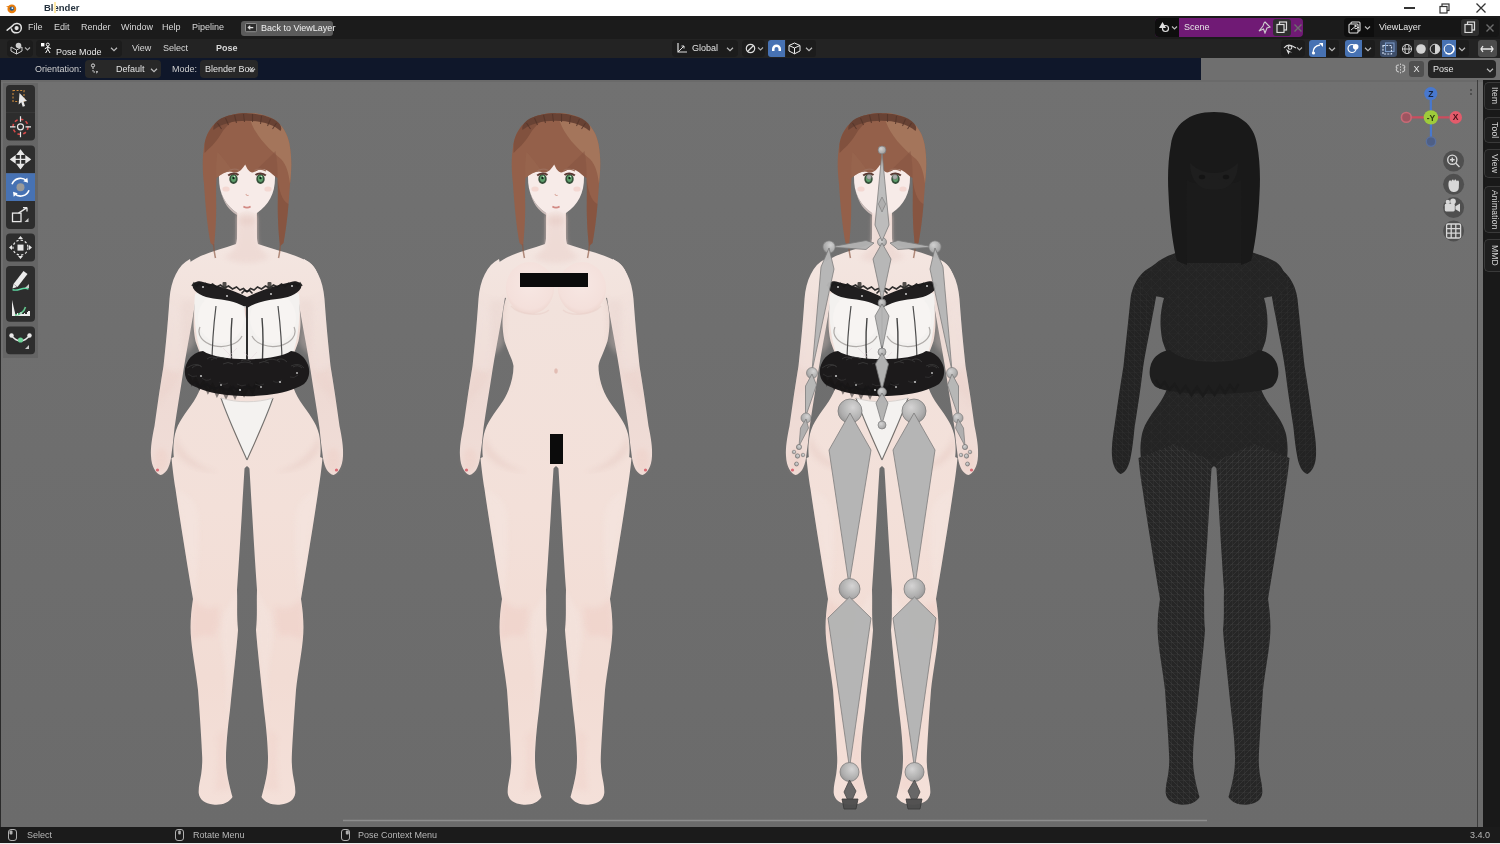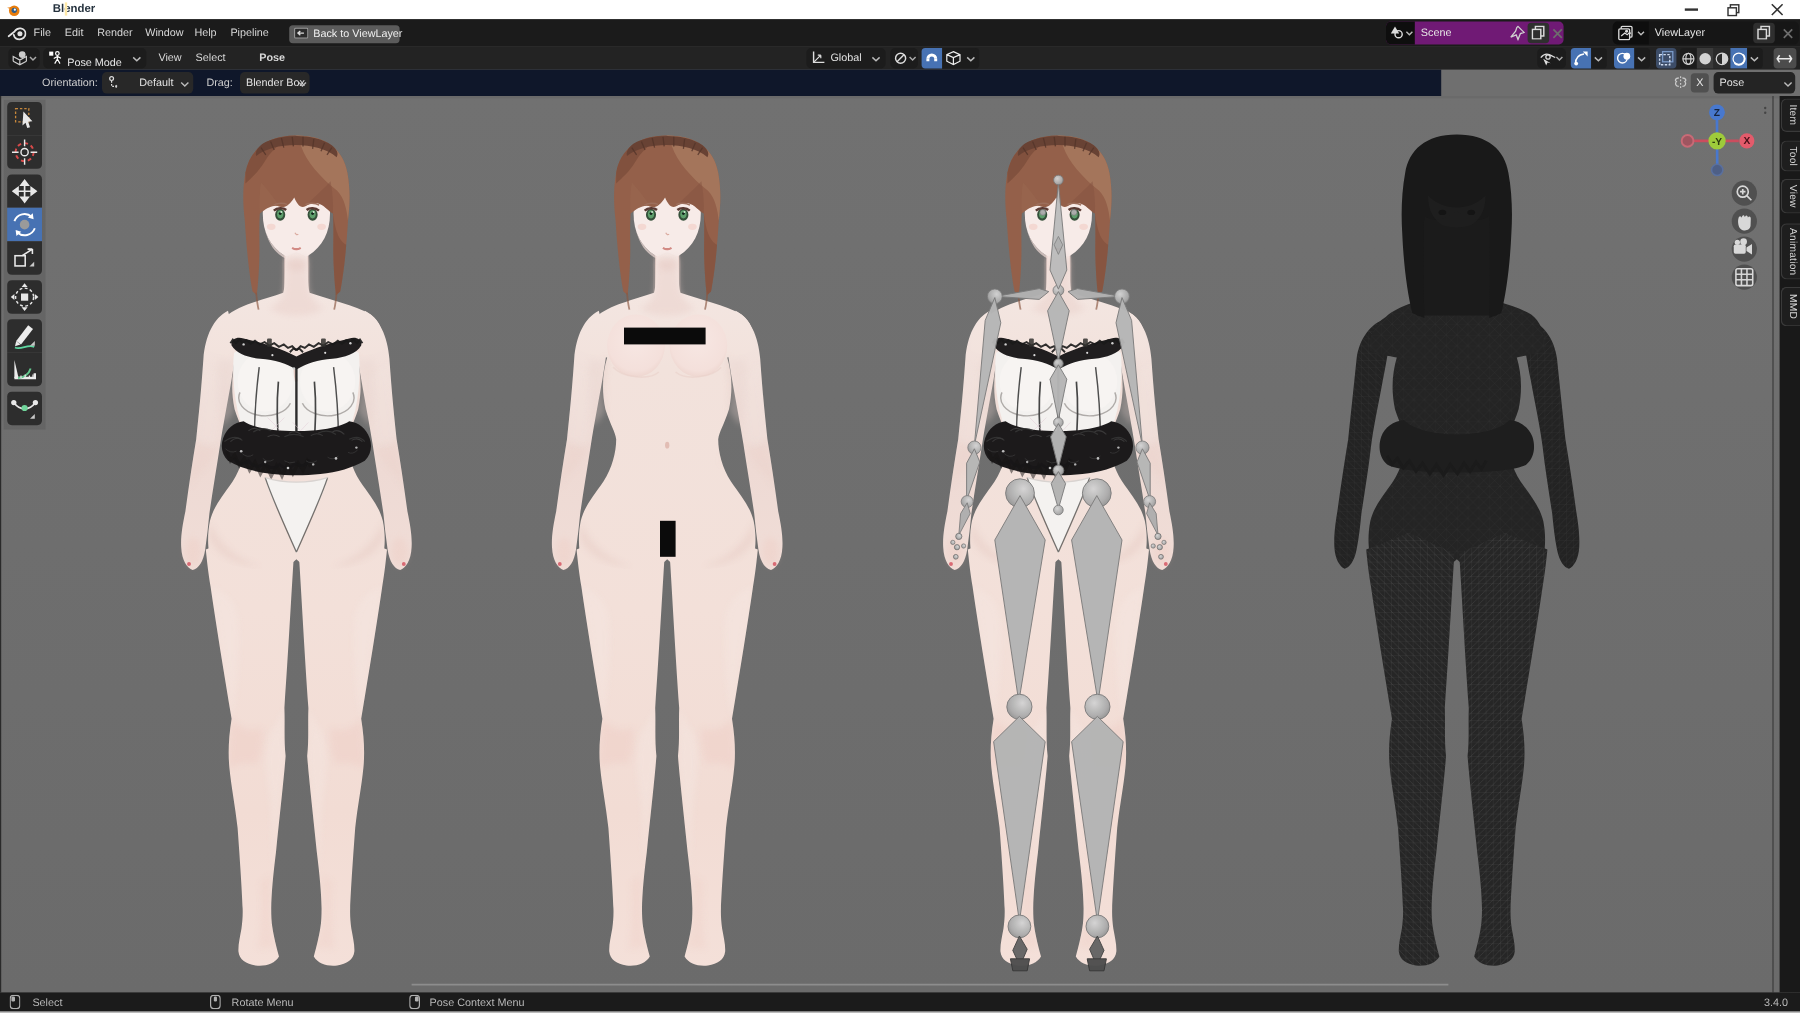--- a/index.html
+++ b/index.html
@@ -236,21 +236,21 @@
   <span style="position:absolute;left:35px;top:0;line-height:22px;font-size:9px;color:#cfcfcf;">Orientation:</span>
   <div class="drop" style="left:85px;top:2px;width:76px;height:18px;background:#282828;"></div>
   <svg width="12" height="12" style="position:absolute;left:89px;top:5px" viewBox="0 0 12 12">
     <circle cx="4" cy="2.5" r="1.6" fill="none" stroke="#ddd" stroke-width="1"></circle>
     <path d="M4 4.5 L4 9 L8.5 9 M8.5 9 L6.8 7.3 M8.5 9 L6.8 10.7" stroke="#ddd" stroke-width="1" fill="none" stroke-dasharray="1.5 1"></path>
   </svg>
   <span style="position:absolute;left:116px;top:0;line-height:22px;font-size:9px;color:#e3e3e3;">Default</span>
   <svg width="8" height="8" style="position:absolute;left:150px;top:8px" viewBox="0 0 8 8">
       <path d="M1 2.8 L4 5.6 L7 2.8" stroke="#bbb" stroke-width="1.2" fill="none"></path>
     </svg>
-  <span style="position:absolute;left:172px;top:0;line-height:22px;font-size:9px;color:#cfcfcf;">Drag:</span>
+  <span style="position:absolute;left:172px;top:0;line-height:22px;font-size:9px;color:#cfcfcf;">Mode:</span>
   <div class="drop" style="left:200px;top:2px;width:58px;height:18px;background:#282828;"></div>
   <span style="position:absolute;left:205px;top:0;line-height:22px;font-size:9px;color:#e3e3e3;">Blender Box</span>
   <svg width="8" height="8" style="position:absolute;left:248px;top:8px" viewBox="0 0 8 8">
       <path d="M1 2.8 L4 5.6 L7 2.8" stroke="#bbb" stroke-width="1.2" fill="none"></path>
     </svg>
 
   <svg width="13" height="13" style="position:absolute;left:1394px;top:5px" viewBox="0 0 13 13">
     <path d="M5 2 C2 2 1.5 4 3 5 C1.5 6.5 2.5 9 5 9 M8 2 C11 2 11.5 4 10 5 C11.5 6.5 10.5 9 8 9" stroke="#c9c9c9" stroke-width="1.1" fill="none"></path>
     <path d="M6.5 0.5 V11" stroke="#c9c9c9" stroke-width="1" stroke-dasharray="1.5 1.3"></path>
   </svg>

